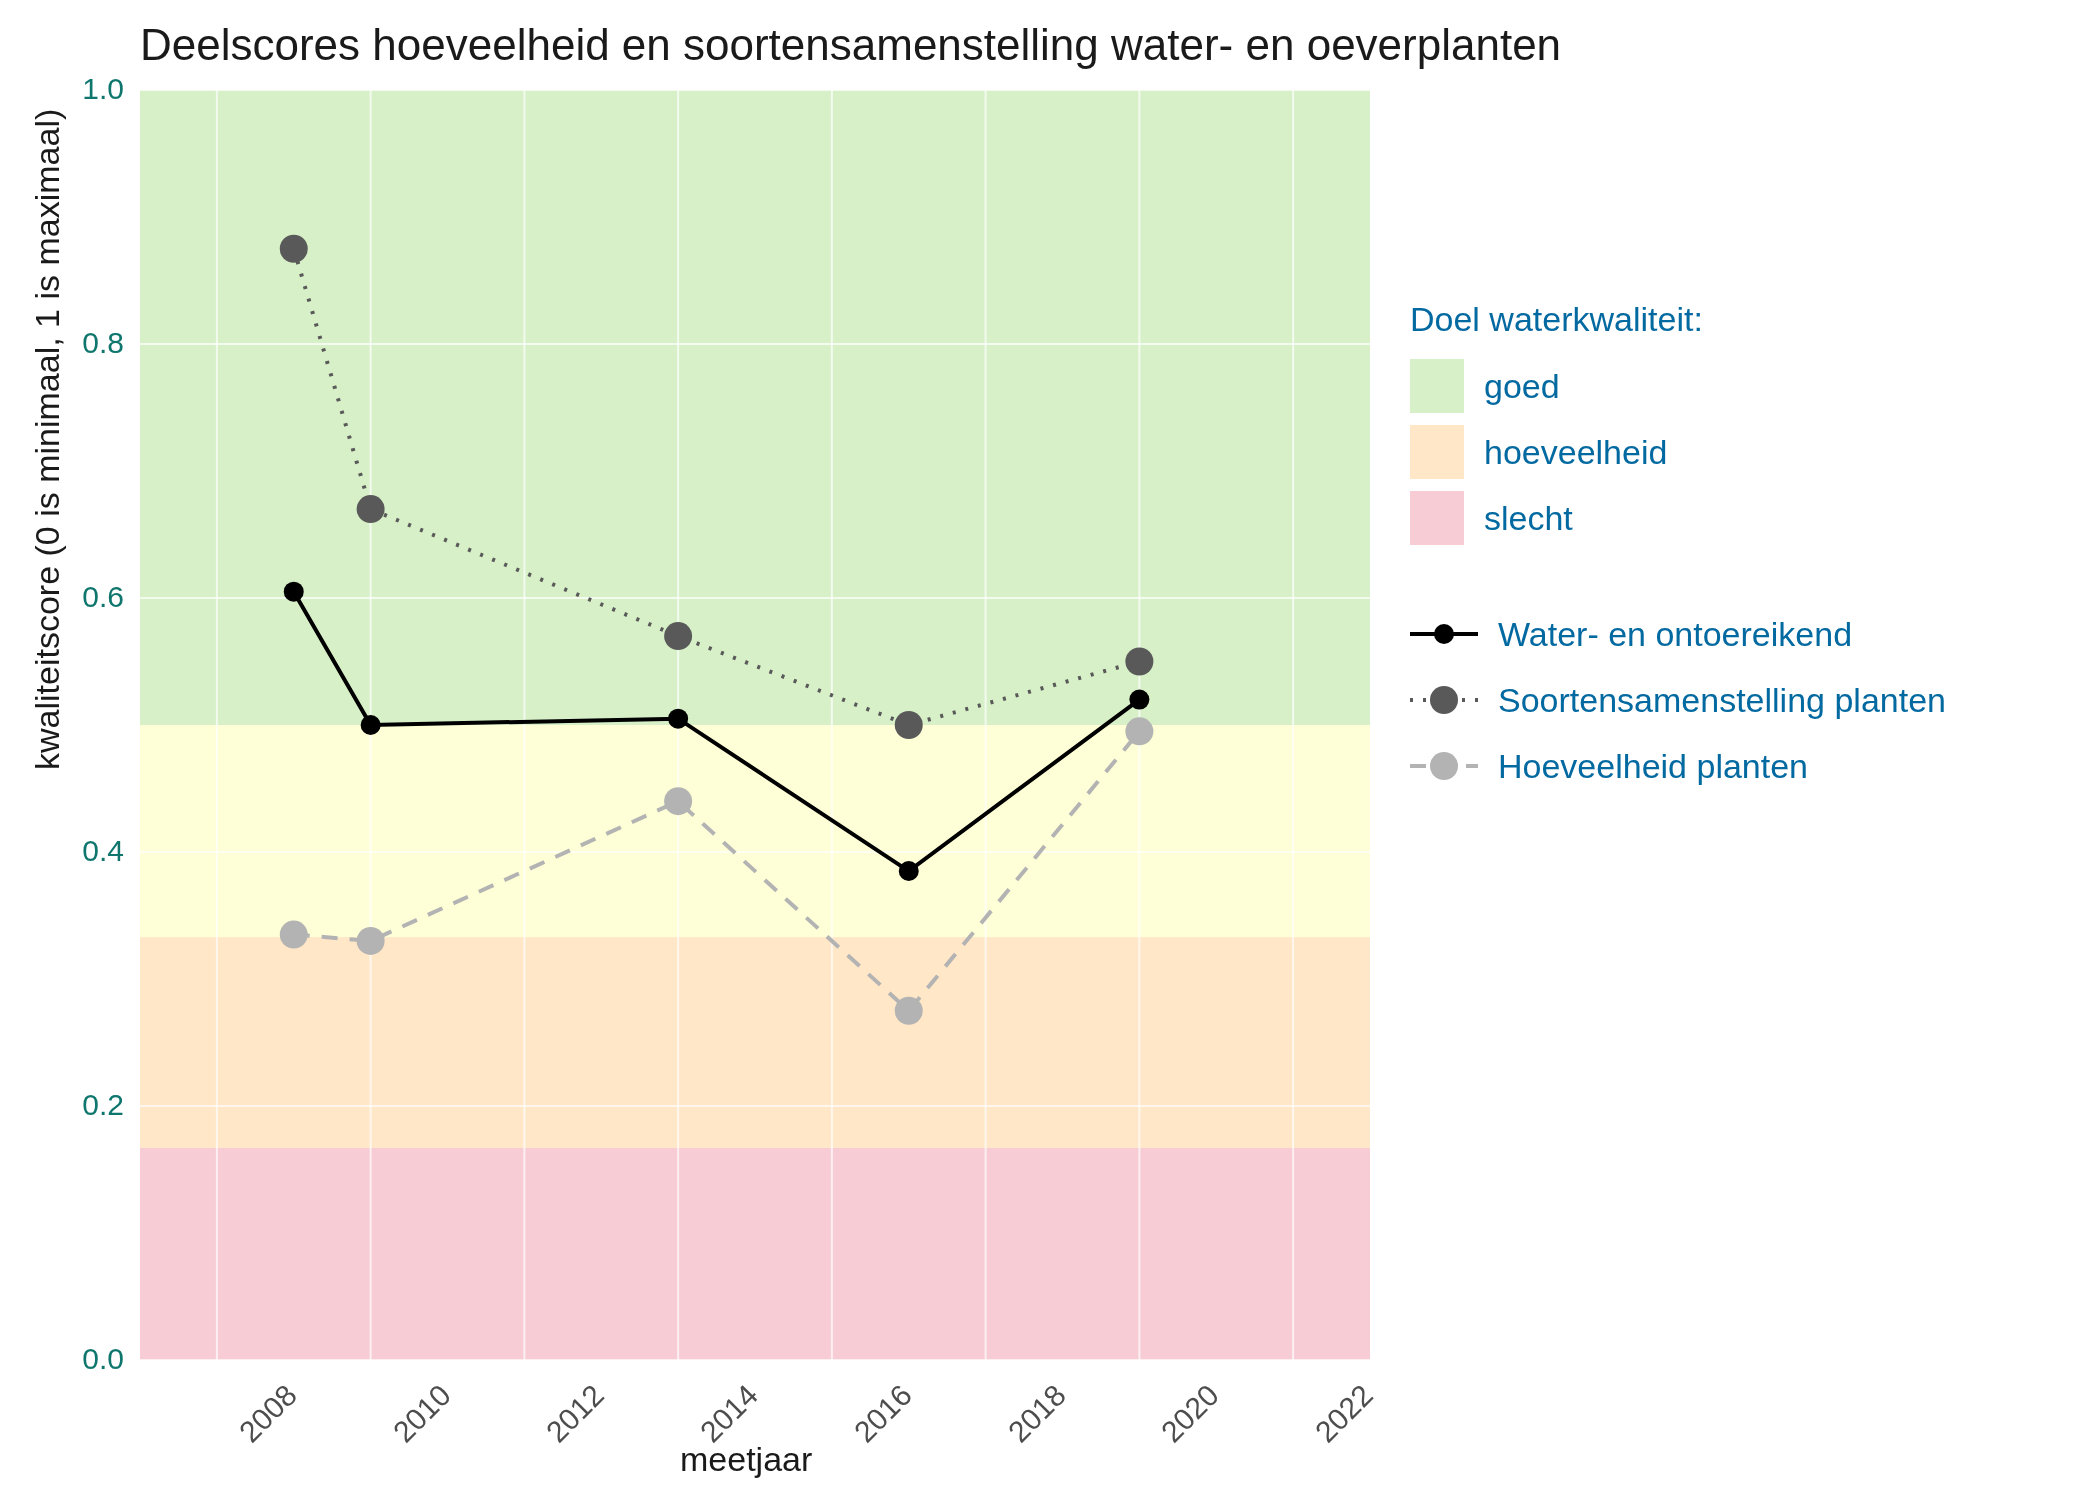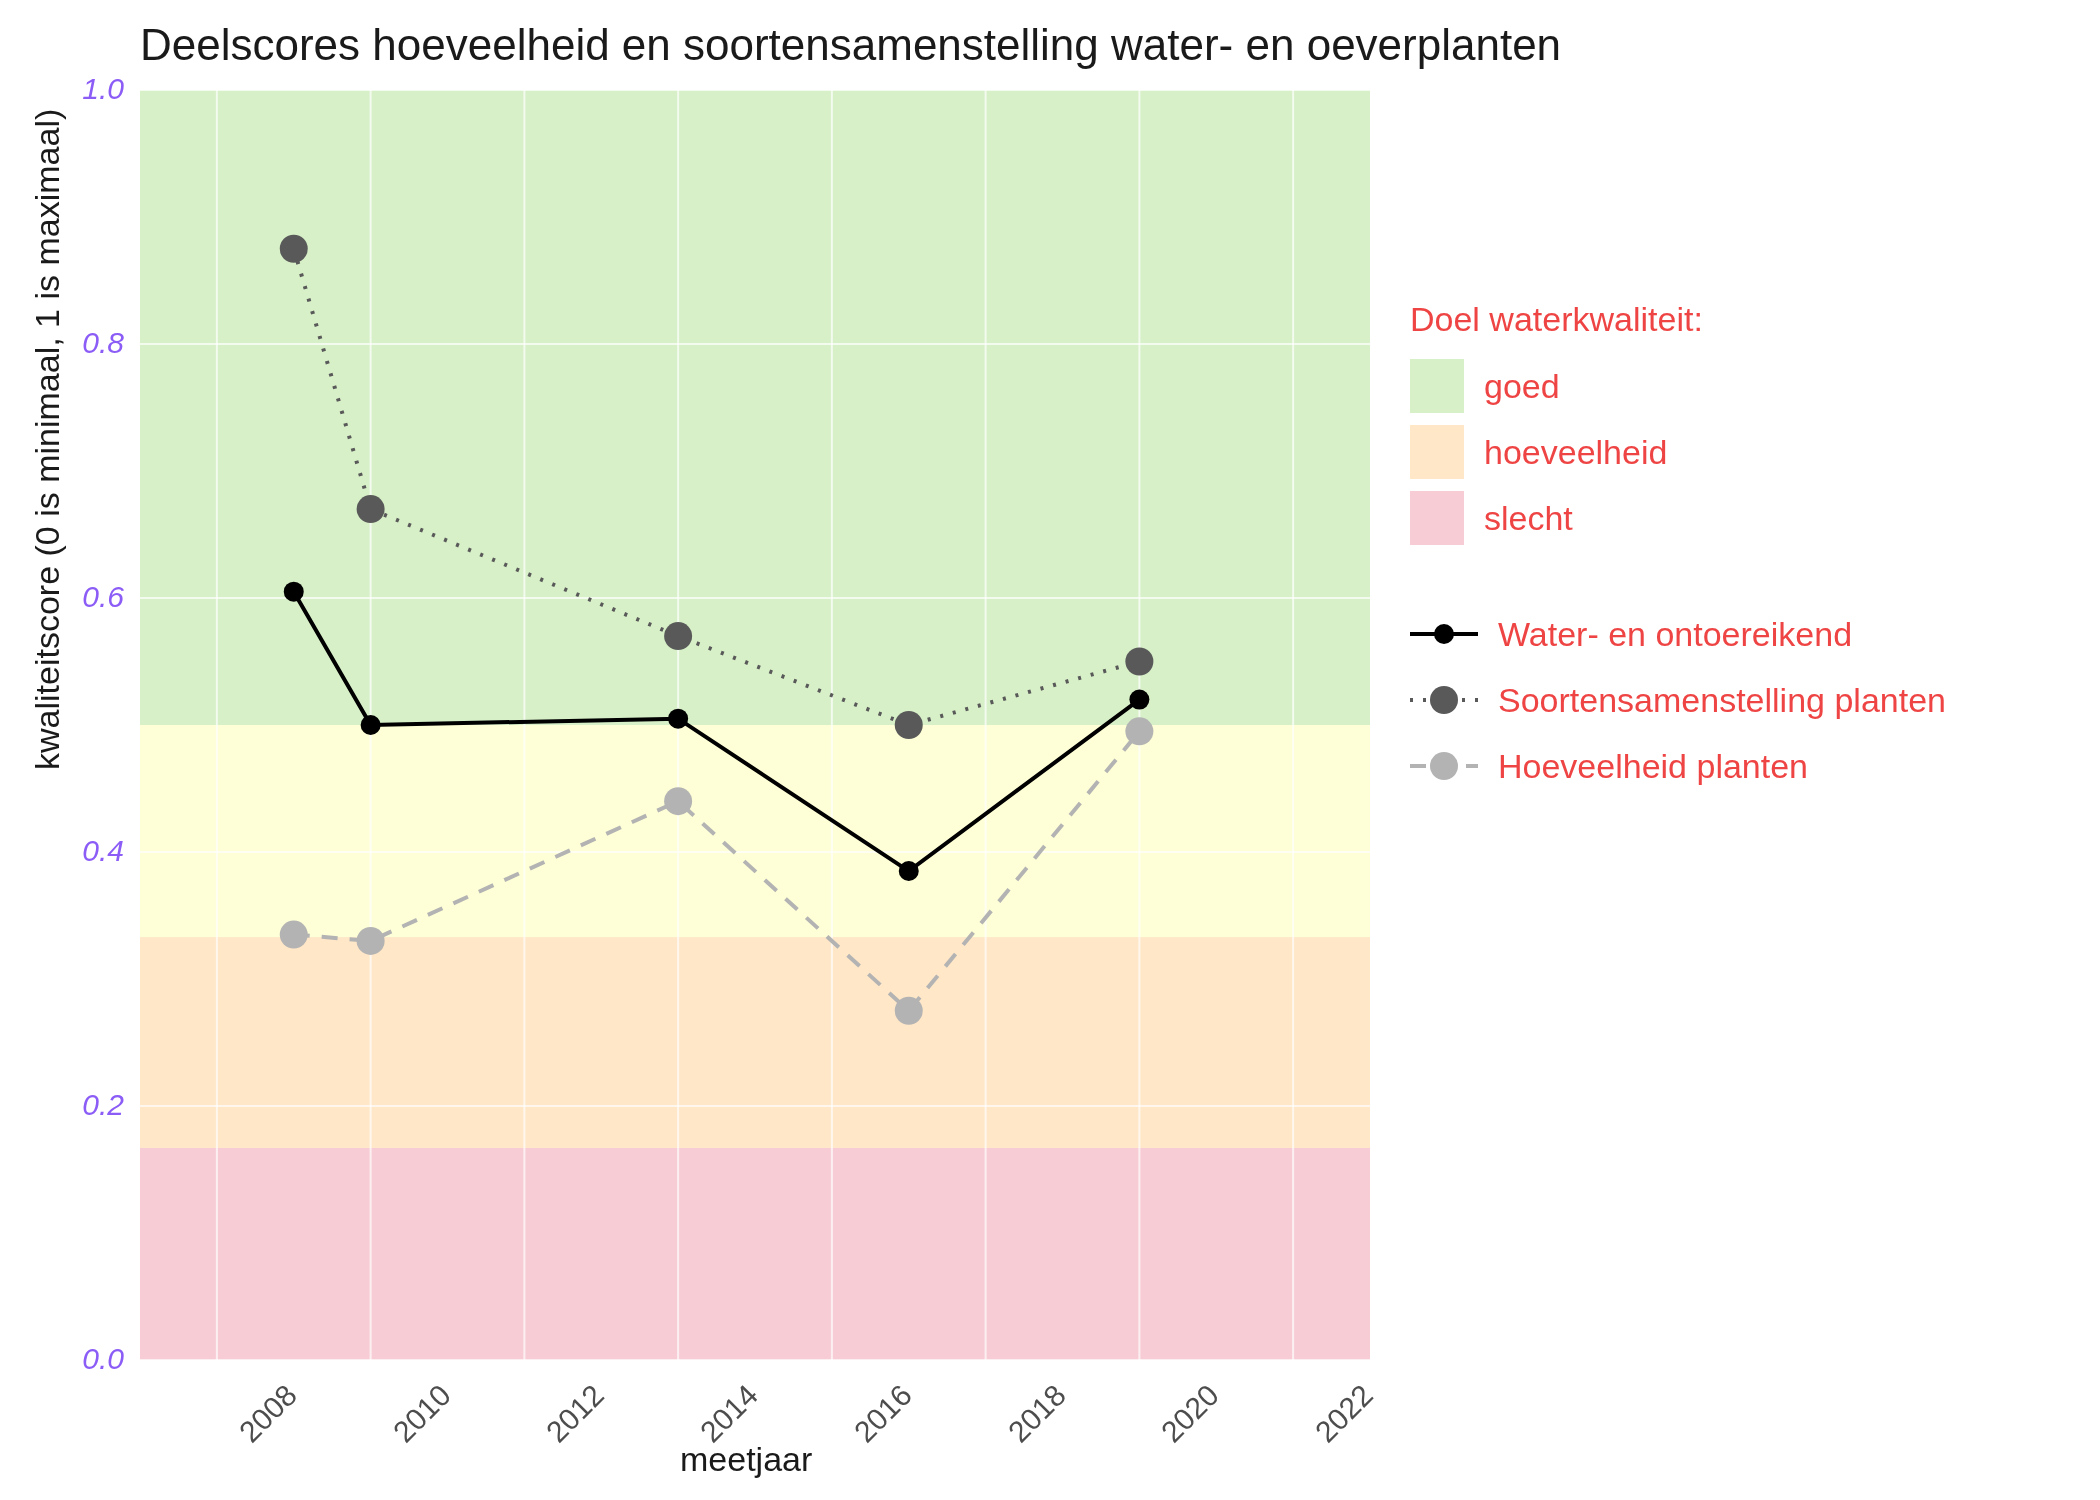--- a/index.html
+++ b/index.html
@@ -44,42 +44,41 @@
     left: 140px;
     top: 90px;
     width: 1230px;
     height: 1270px;
   }
   .legend {
     position: absolute;
     left: 1410px;
     top: 300px;
     font-size: 34px;
-    color: #ef4444;
+    color: #0369a1;
   }
   .legend-title { margin-bottom: 14px; font-size: 34px; }
   .legend-row   { display: flex; align-items: center; height: 66px; }
   .swatch       { width: 54px; height: 54px; margin-right: 20px; }
   .legend-line  { position: relative; width: 68px; height: 34px; margin-right: 20px; }
   .legend-line svg { position: absolute; inset: 0; }
   .xtick-label {
     position: absolute;
     font-size: 30px;
     color: #4d4d4d;
     transform: rotate(-45deg);
     transform-origin: right top;
     text-align: right;
   }
   .ytick-label {
     position: absolute;
     font-size: 30px;
-    color: #8b5cf6;
+    color: #0f766e;
     text-align: right;
     width: 60px;
-    font-style: italic;
   }
 </style>
 </head>
 <body>
 
 <div class="outer">
 
   <div class="title">Deelscores hoeveelheid en soortensamenstelling water- en oeverplanten</div>
   <div class="ylabel">kwaliteitscore (0 is minimaal, 1 is maximaal)</div>
   <div class="xlabel">meetjaar</div>

